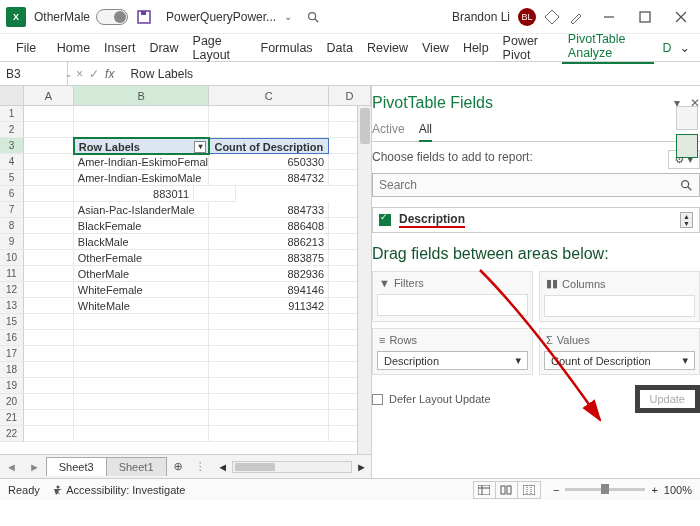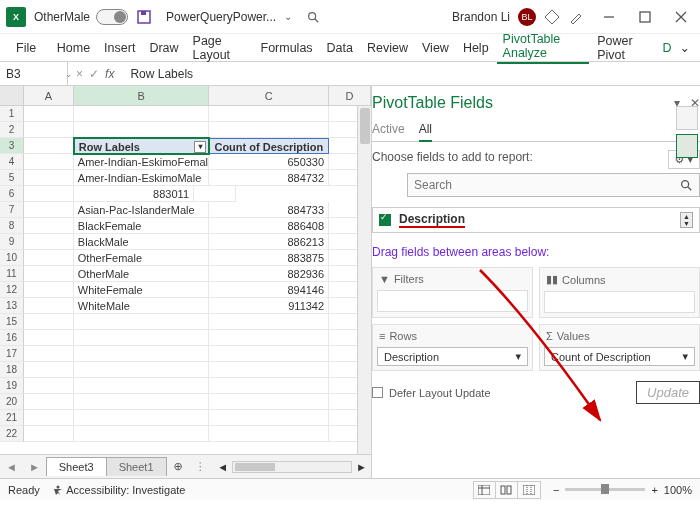--- a/index.html
+++ b/index.html
@@ -65,37 +65,37 @@
   .hs-thumb { width: 40px; height: 8px; background: #c8c8c8; position: absolute; left: 2px; top: 1px; }
   
   .pane { flex: 1; padding: 8px 0; position: relative; }
   .pane-title { color: #107c41; font-size: 16px; font-weight: 400; margin-bottom: 8px; display: flex; align-items: center; }
   .pane-ctrl { margin-left: auto; display: flex; gap: 10px; color: #666; font-size: 12px; }
   .tabs2 { display: flex; gap: 14px; border-bottom: 1px solid #ccc; margin-bottom: 8px; font-size: 12px; }
   .tab2 { padding: 2px 0 4px; color: #888; }
   .tab2.active { color: #333; border-bottom: 2px solid #107c41; margin-bottom: -1px; }
   .choose { font-size: 12px; color: #555; margin-bottom: 4px; display: flex; align-items: flex-start; }
   .gear { margin-left: auto; border: 1px solid #ccc; padding: 2px 6px; font-size: 11px; }
-  .search-box { display: flex; border: 1px solid #bbb; margin-bottom: 10px; height: 24px; align-items: center; padding: 0 6px; background: #fafafa; margin-left: 35px; }
+  .search-box { display: flex; border: 1px solid #bbb; margin-bottom: 10px; height: 24px; align-items: center; padding: 0 6px; background: #fafafa; }
   .search-box input { flex: 1; border: none; outline: none; background: transparent; font-size: 12px; }
   .field-item { display: flex; align-items: center; border: 1px solid #ccc; padding: 4px 6px; margin-bottom: 12px; background: #fff; position: relative; }
   .cb { width: 12px; height: 12px; background: #107c41; margin-right: 8px; position: relative; }
   .cb::after { content: "✓"; color: #fff; font-size: 9px; position: absolute; left: 1px; top: -2px; }
   .field-label { font-weight: bold; border-bottom: 2px solid #c00; }
   .stepper { margin-left: auto; display: flex; flex-direction: column; border: 1px solid #aaa; }
   .stepper span { font-size: 7px; padding: 0 2px; background: #eee; line-height: 7px; }
-  .drag-hint { font-size: 12px; color: #6d28d9; margin-bottom: 8px; }
+  .drag-hint { font-size: 16px; color: #14532d; margin-bottom: 8px; }
   .areas { display: grid; grid-template-columns: 1fr 1fr; gap: 6px; }
   .area { border: 1px solid #e0e0e0; background: #f8f8f8; padding: 2px; }
   .area-hdr { display: flex; align-items: center; gap: 4px; font-size: 11px; color: #666; padding: 3px 4px; }
   .area-box { background: #fff; border: 1px solid #ddd; height: 22px; margin: 2px; }
   .area-item { background: #fff; border: 1px solid #bbb; margin: 2px; padding: 2px 6px; font-size: 11px; display: flex; align-items: center; }
   .defer { display: flex; align-items: center; gap: 6px; margin-top: 10px; font-size: 11px; color: #555; }
   .defer-cb { width: 11px; height: 11px; border: 1px solid #888; }
-  .update-btn { margin-left: auto; border: 1px solid #404040; padding: 3px 10px; color: #aaa; font-size: 13px; font-style: italic; }
+  .update-btn { margin-left: auto; border: 5px solid #404040; padding: 3px 10px; color: #aaa; font-size: 11px; }
   
   .side-rail { position: absolute; right: 0; top: 106px; width: 24px; display: flex; flex-direction: column; gap: 4px; }
   .rail-btn { width: 22px; height: 24px; border: 1px solid #ccc; background: #f4f4f4; }
   .rail-btn.active { background: #e0e8e0; border-color: #107c41; }
   
   .statusbar { height: 22px; border-top: 1px solid #ccc; display: flex; align-items: center; padding: 0 8px; font-size: 11px; gap: 12px; background: #fafafa; }
   .sb-spacer { flex: 1; }
   .view-btns { display: flex; border: 1px solid #ccc; }
   .view-btn { width: 22px; height: 16px; border-right: 1px solid #ccc; display: flex; align-items: center; justify-content: center; }
   .view-btn:last-child { border-right: none; }
@@ -152,22 +152,22 @@
   <div style="width:6px"></div>
   <div class="ribbon-tab">Home</div>
   <div class="ribbon-tab">Insert</div>
   <div class="ribbon-tab">Draw</div>
   <div class="ribbon-tab">Page Layout</div>
   <div class="ribbon-tab">Formulas</div>
   <div class="ribbon-tab">Data</div>
   <div class="ribbon-tab">Review</div>
   <div class="ribbon-tab">View</div>
   <div class="ribbon-tab">Help</div>
+  <div class="ribbon-tab">Power Pivot</div>
   <div class="ribbon-tab active">PivotTable Analyze</div>
-  <div class="ribbon-tab">Power Pivot</div>
   <div class="ribbon-tab" style="color:#107c41">D</div>
   <span class="ribbon-collapse">⌄</span>
 </div>
 
 <div class="formula-bar">
   <div class="namebox">
       <span>B3</span>
       <span style="margin-left:auto;font-size:9px;color:#888">⌄</span>
     </div>
   <div class="fb-icons">

